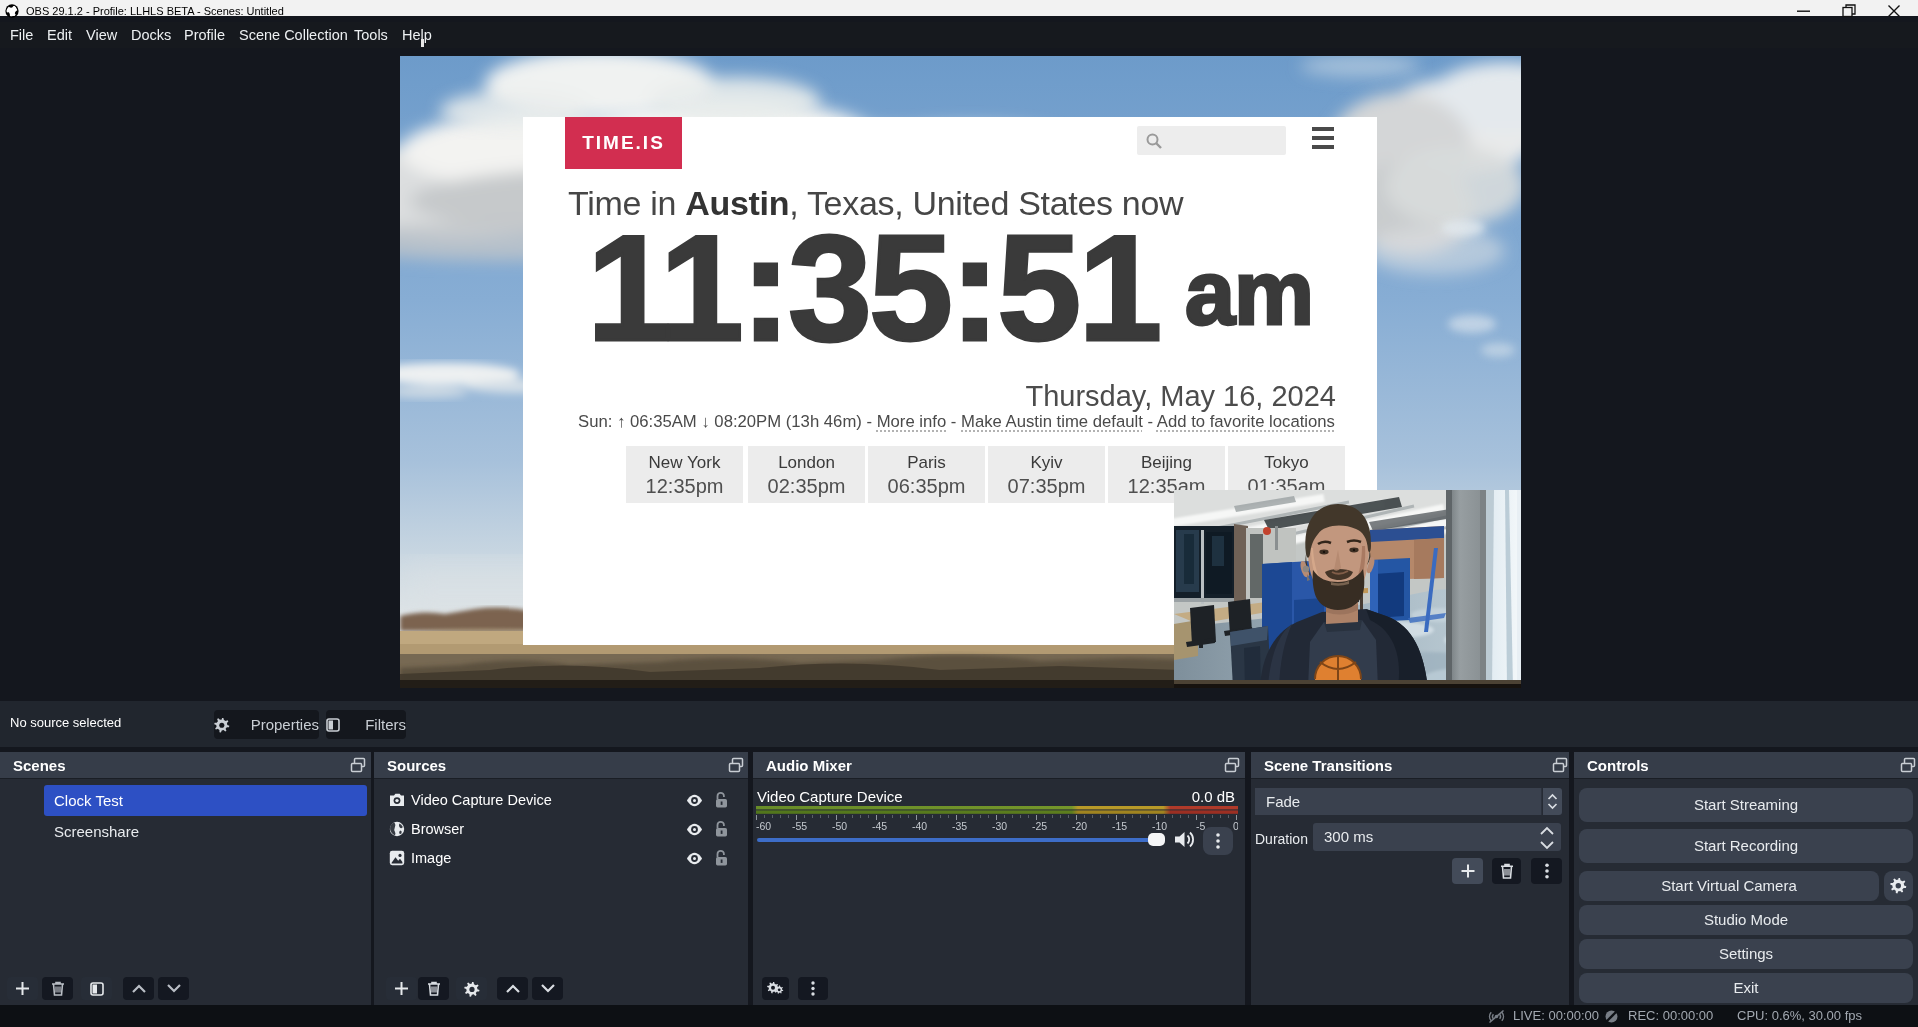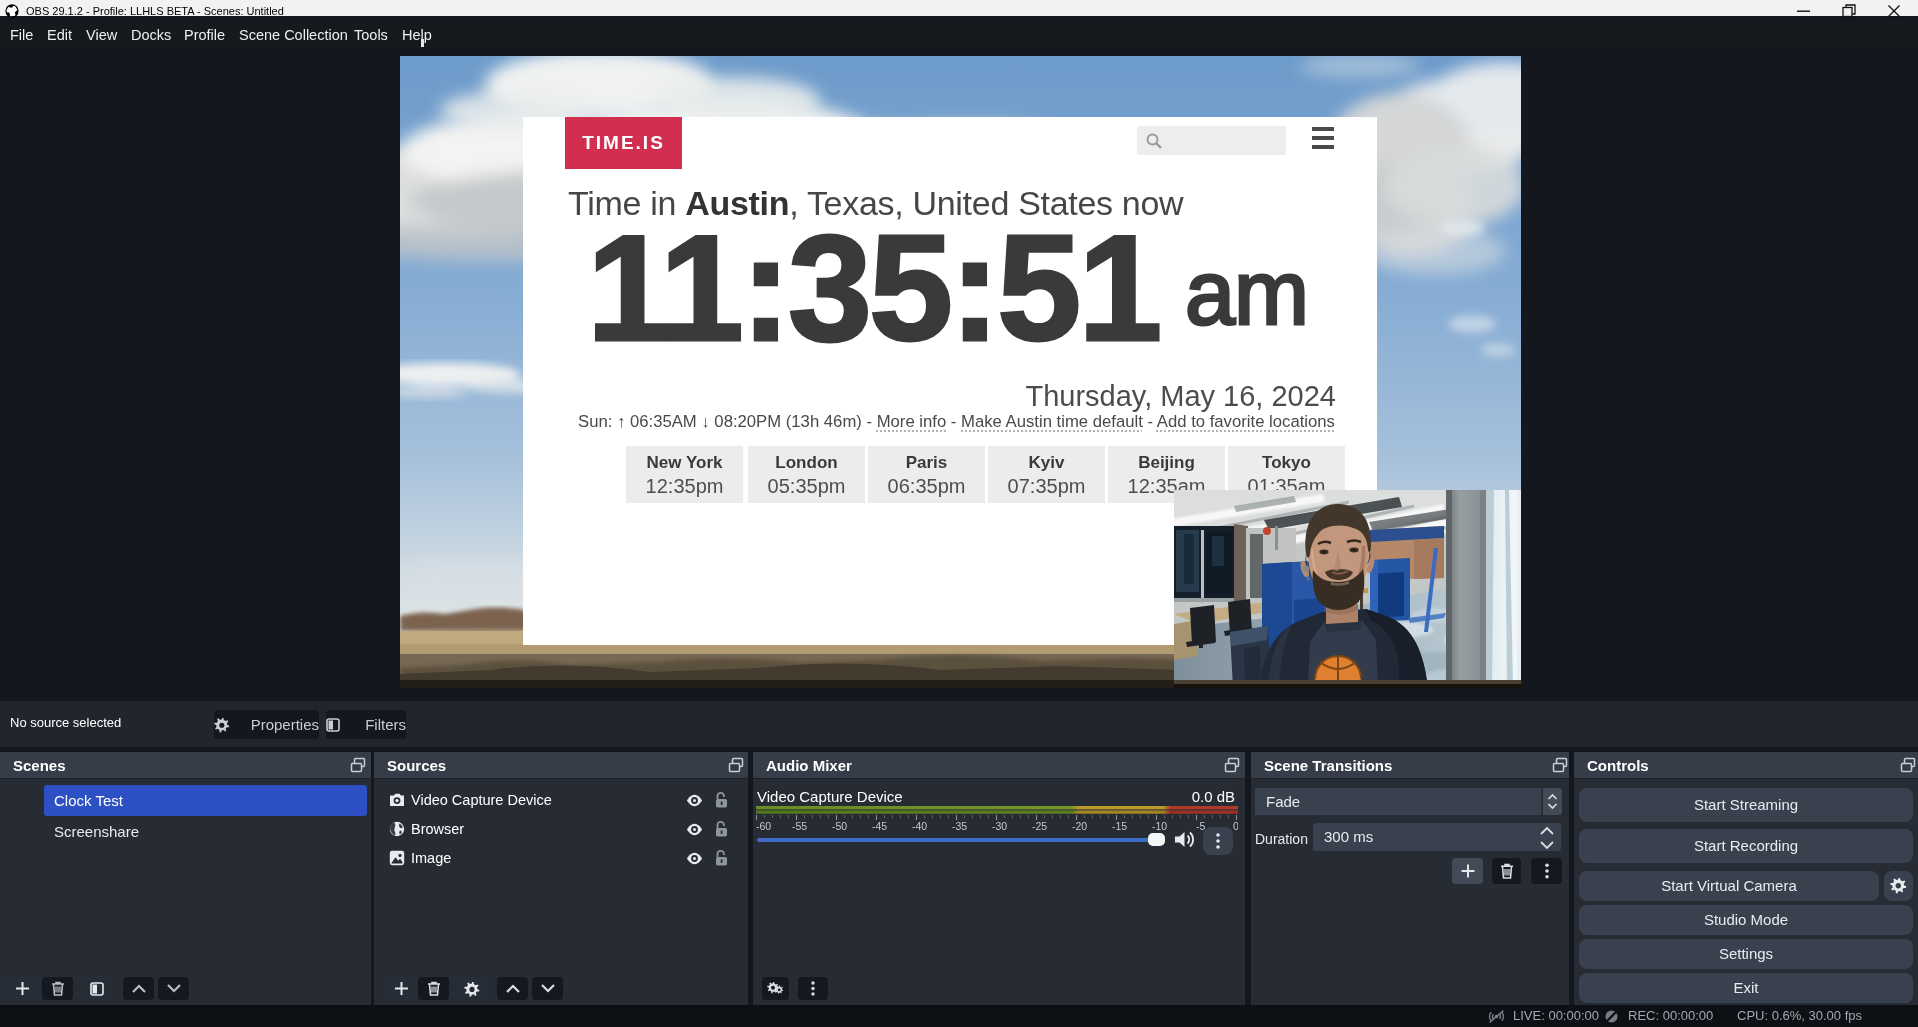--- a/index.html
+++ b/index.html
@@ -21,26 +21,26 @@
 #card { position:absolute; left:123px; top:61px; width:854px; height:528px; background:#ffffff; }
 #webcam { position:absolute; left:774px; top:434px; width:347px; height:198px; }
 
 
 #logo { position:absolute; left:42px; top:0px; width:117px; height:52px; background:#d22e50; color:#fff; font-weight:bold; font-size:19px; letter-spacing:2px; text-align:center; line-height:52px; }
 #searchbox { position:absolute; left:614px; top:9px; width:149px; height:29px; background:#ededed; border-radius:2px; }
 #hamb { position:absolute; left:789px; top:10px; width:22px; height:26px; }
 #hamb div { height:4px; background:#4a4a4a; margin-bottom:5px; }
 #h1line { position:absolute; left:45px; top:67px; width:800px; font-size:34px; color:#464646; letter-spacing:-0.3px; white-space:nowrap; }
 #bigclock { position:absolute; left:64px; top:84px; font-size:151px; font-weight:bold; color:#3a3a3a; letter-spacing:-3px; -webkit-text-stroke:3px #3a3a3a; white-space:nowrap; }
-#ampm { position:absolute; left:662px; top:125px; font-size:90px; font-weight:normal; color:#3a3a3a; letter-spacing:-1px; -webkit-text-stroke:3px #3a3a3a; }
+#ampm { position:absolute; left:662px; top:125px; font-size:90px; font-weight:bold; color:#3a3a3a; letter-spacing:-1px; -webkit-text-stroke:3px #3a3a3a; }
 #dateline { position:absolute; right:41px; top:263px; font-size:29px; color:#4c4c4c; }
 #sunline { position:absolute; left:55px; top:295px; width:800px; font-size:16.7px; color:#4a4a4a; white-space:nowrap; }
 .ul { text-decoration:underline; text-decoration-style:dotted; text-underline-offset:4px; text-decoration-color:#999; }
 .citybox { position:absolute; top:329px; width:117px; height:57px; background:#ececec; text-align:center; }
-.citybox .cn { font-weight:bold; font-size:17px; color:#3a3a3a; margin-top:7px; }
+.citybox .cn { font-weight:normal; font-size:17px; color:#3a3a3a; margin-top:7px; }
 .citybox .ct { font-size:20px; color:#4f4f4f; margin-top:2px; }
 
 
 #ctxbar { position:absolute; left:0; top:701px; width:1918px; height:46px; background:#21262e; }
 #ctxbar .nosource { position:absolute; left:10px; top:14px; font-size:13px; color:#fff; }
 .ctxbtn { position:absolute; top:9px; height:29px; background:#14171d; border-radius:4px; color:#c9ced4; font-size:15px; display:flex; align-items:center; justify-content:space-between; gap:6px; }
 
 
 .dock { position:absolute; top:752px; height:253px; background:#262b34; }
 .dockhead { position:absolute; left:0; top:0; right:0; height:27px; background:#363d49; color:#fff; font-weight:bold; font-size:15px; line-height:27px; padding-left:13px; border-bottom:1px solid #1a1e25; }
@@ -197,21 +197,21 @@
       <span id="bigclock">11:35:51</span>
         <span id="ampm">am</span>
       <div id="dateline">Thursday, May 16, 2024</div>
       <div id="sunline">Sun: ↑ 06:35AM ↓ 08:20PM (13h 46m) - <span class="ul">More info</span> - <span class="ul">Make Austin time default</span> - <span class="ul">Add to favorite locations</span></div>
       <div class="citybox" style="left:103px">
           <div class="cn">New York</div>
           <div class="ct">12:35pm</div>
         </div>
       <div class="citybox" style="left:225px">
           <div class="cn">London</div>
-          <div class="ct">05:35pm</div>
+          <div class="ct">02:35pm</div>
         </div>
       <div class="citybox" style="left:345px">
           <div class="cn">Paris</div>
           <div class="ct">06:35pm</div>
         </div>
       <div class="citybox" style="left:465px">
           <div class="cn">Kyiv</div>
           <div class="ct">07:35pm</div>
         </div>
       <div class="citybox" style="left:585px">

